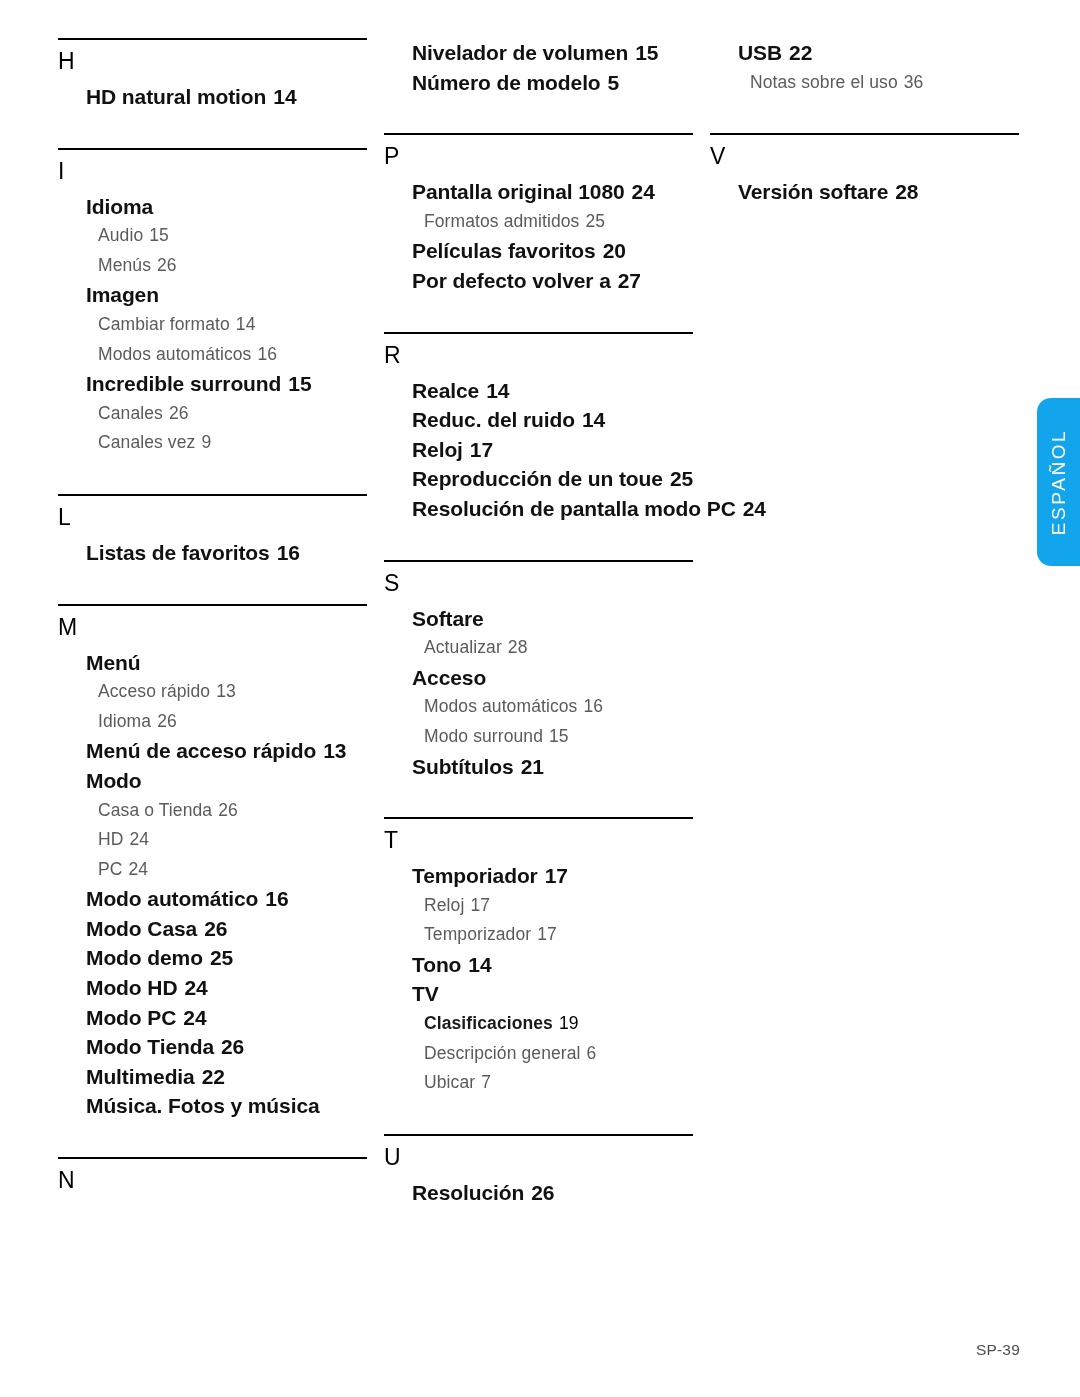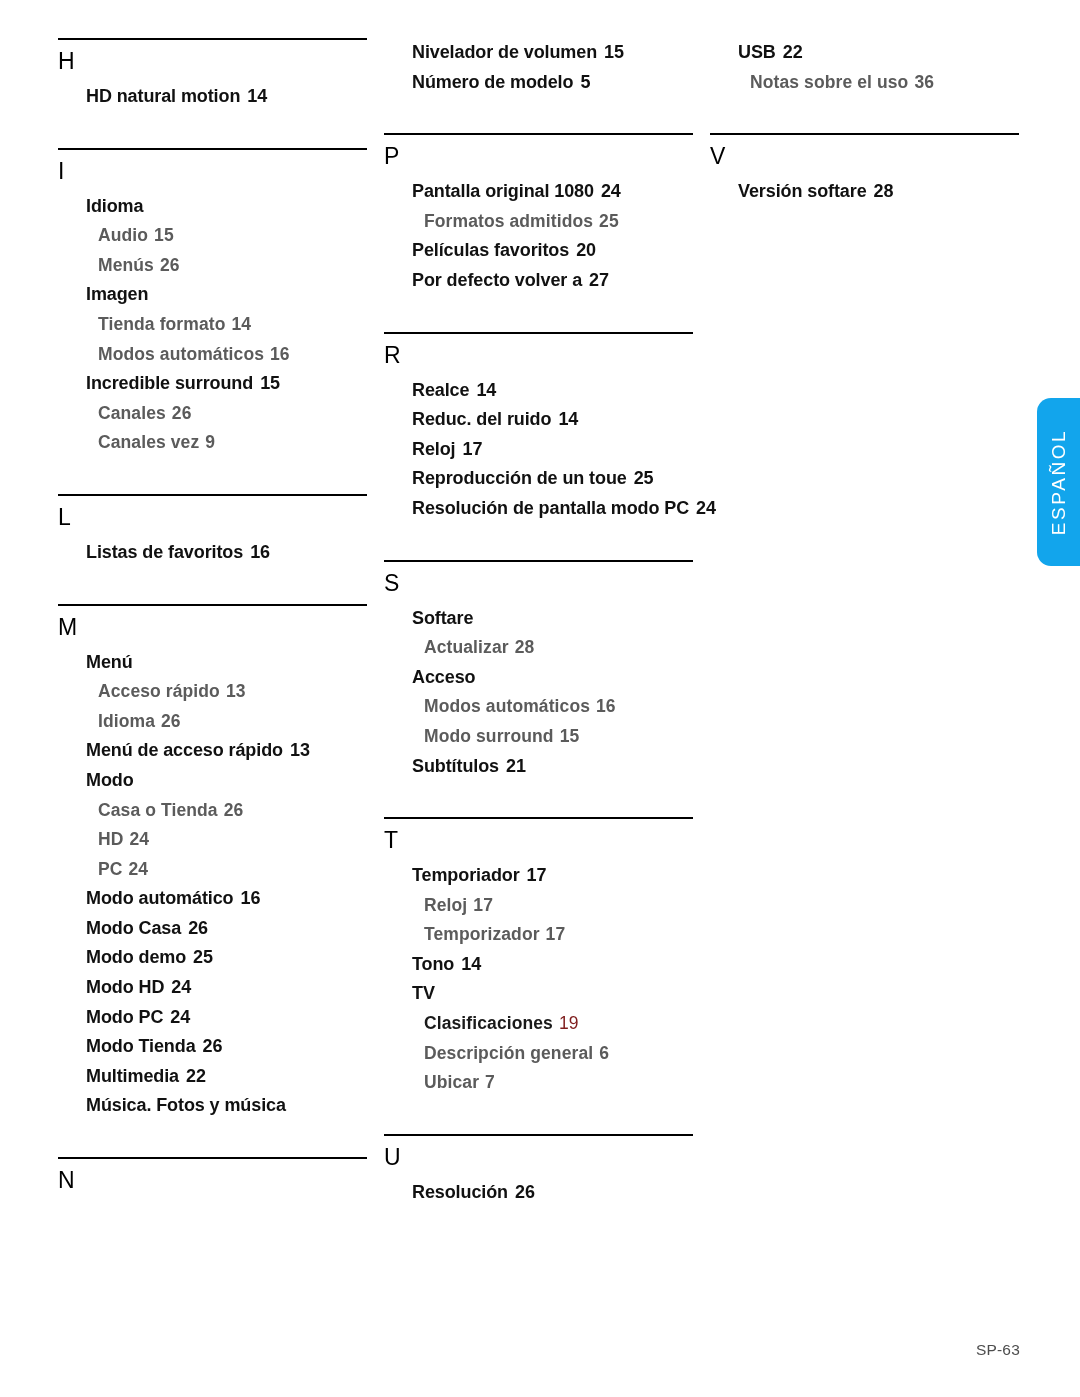--- a/index.html
+++ b/index.html
@@ -60,34 +60,34 @@
 
   .entries { margin: 0; }
 
   .entry {
     line-height: 29.6px;
     white-space: nowrap;
   }
   
   .entry.lv1 {
     padding-left: 28px;
-    font-size: 18px;
+    font-size: 21px;
     font-weight: 700;
     color: #111111;
     letter-spacing: -0.1px;
   }
   .entry.lv1 .num {
     font-weight: 700;
     margin-left: 7px;
   }
   
   .entry.lv2 {
     padding-left: 40px;
     font-size: 17.5px;
-    font-weight: 700;
+    font-weight: 400;
     color: #5b5b5b;
     letter-spacing: 0.1px;
   }
   .entry.lv2 .num {
     margin-left: 6px;
     color: #5b5b5b;
   }
   
   .entry.lv2em {
     padding-left: 40px;
@@ -96,21 +96,21 @@
     color: #5b5b5b;
     letter-spacing: 0.1px;
   }
   .entry.lv2em .lbl {
     font-weight: 700;
     color: #1a1a1a;
     text-align: center;
   }
   .entry.lv2em .num {
     margin-left: 6px;
-    color: #7f1d1d;
+    color: #000000;
   }
 
   
   .side-tab {
     position: absolute;
     left: 1037px;
     top: 398px;
     width: 60px;
     height: 168px;
     background: #12a5ec;
@@ -162,21 +162,21 @@
           </div>
         </div>
         <div class="section spaced-top">
           <div class="rule"></div>
           <div class="letter">I</div>
           <div class="entries">
             <div class="entry lv1"><span class="lbl">Idioma</span></div>
             <div class="entry lv2"><span class="lbl">Audio</span><span class="num">15</span></div>
             <div class="entry lv2"><span class="lbl">Menús</span><span class="num">26</span></div>
             <div class="entry lv1"><span class="lbl">Imagen</span></div>
-            <div class="entry lv2"><span class="lbl">Tienda formato</span><span class="num">14</span></div>
+            <div class="entry lv2"><span class="lbl">Cambiar formato</span><span class="num">14</span></div>
             <div class="entry lv2"><span class="lbl">Modos automáticos</span><span class="num">16</span></div>
             <div class="entry lv1"><span class="lbl">Incredible surround</span><span class="num">15</span></div>
             <div class="entry lv2"><span class="lbl">Canales</span><span class="num">26</span></div>
             <div class="entry lv2"><span class="lbl">Canales vez</span><span class="num">9</span></div>
           </div>
         </div>
         <div class="section spaced-top">
           <div class="rule"></div>
           <div class="letter">L</div>
           <div class="entries">
@@ -288,16 +288,16 @@
           </div>
         </div>
       </div>
     </div>
 
   <div class="side-tab">
     <div class="tab-label">ESPAÑOL</div>
   </div>
 
   <div class="footer">
-    <span>SP-63</span>
+    <span>SP-39</span>
   </div>
 
 </div>
 
 </body></html>

